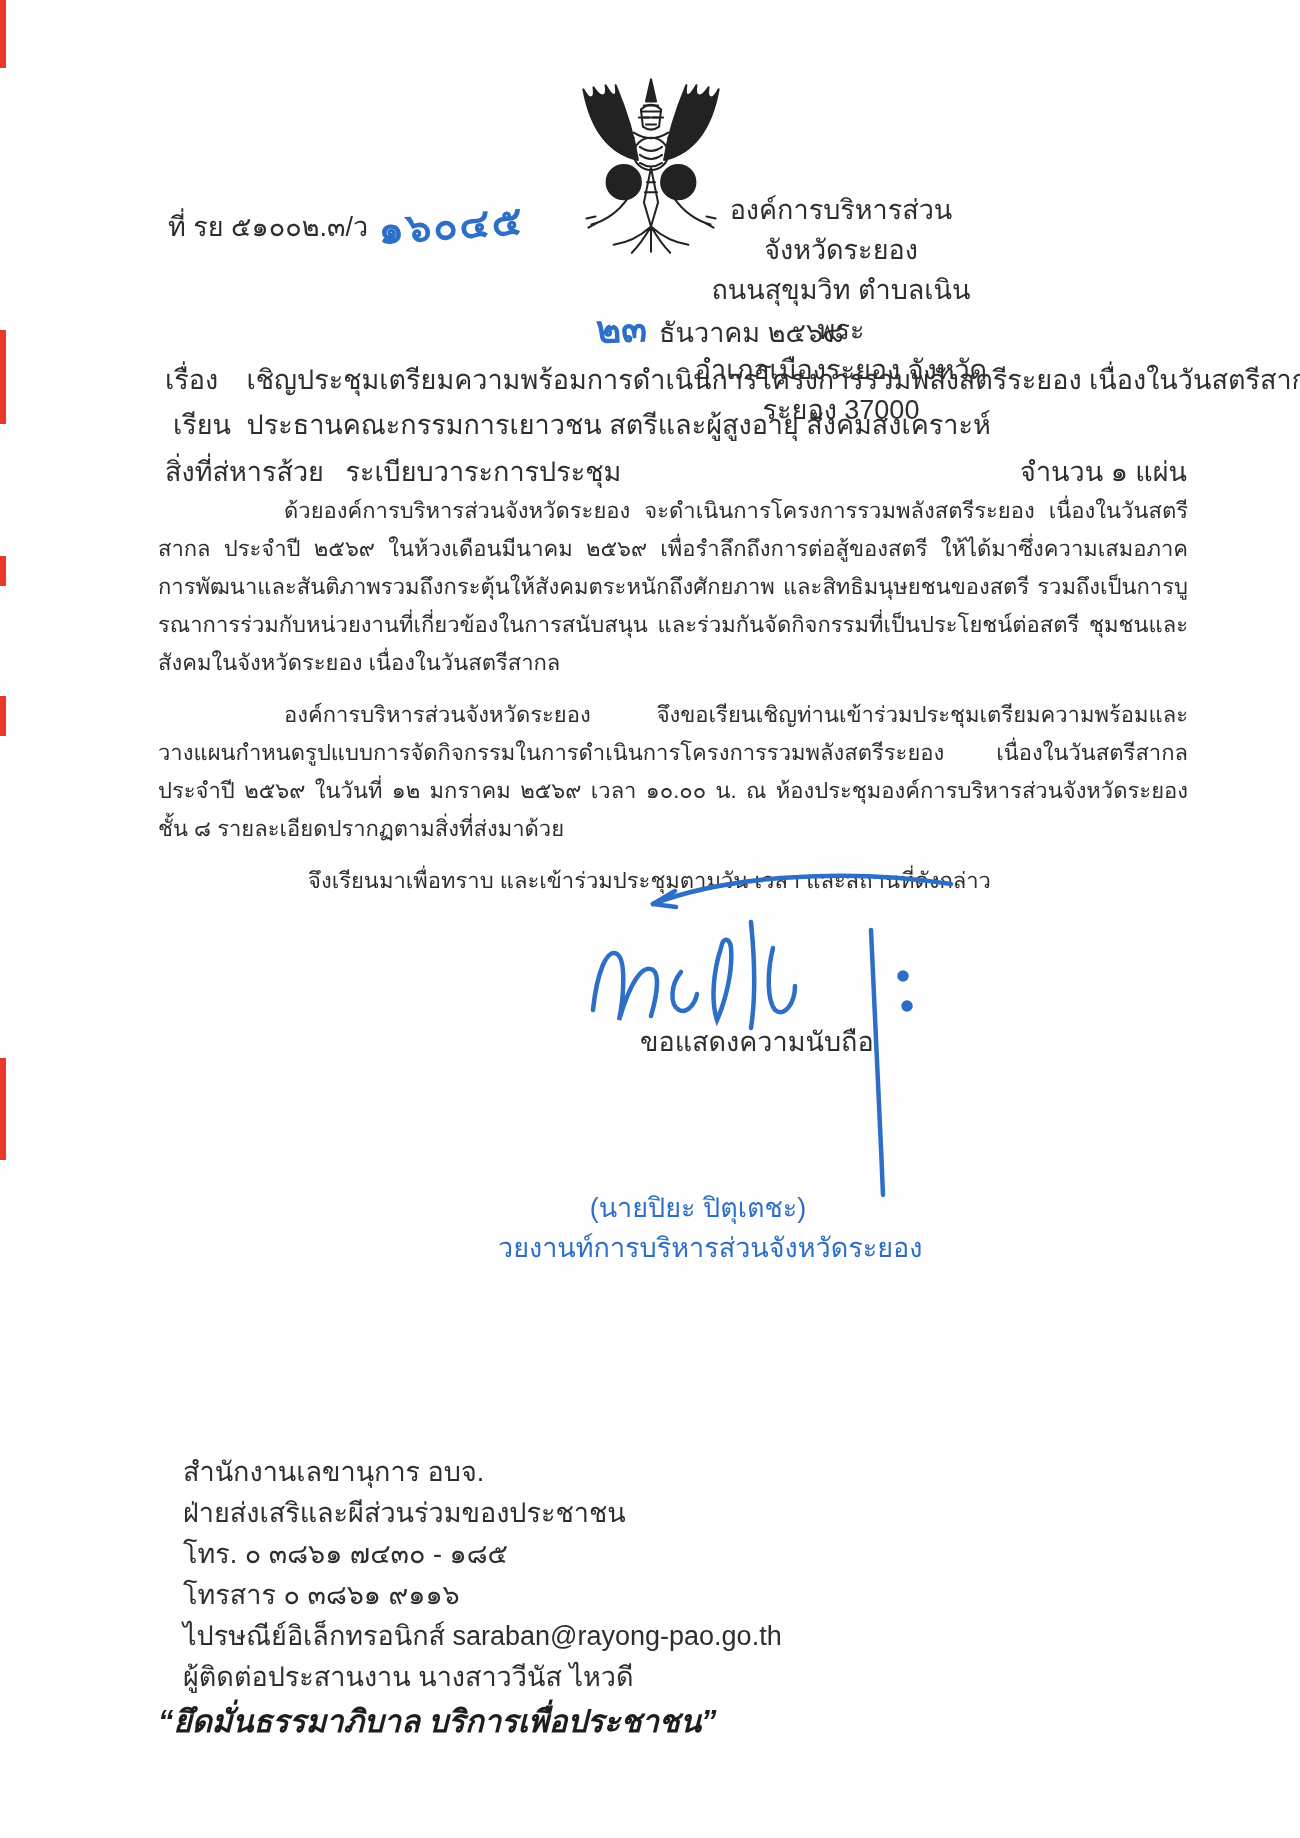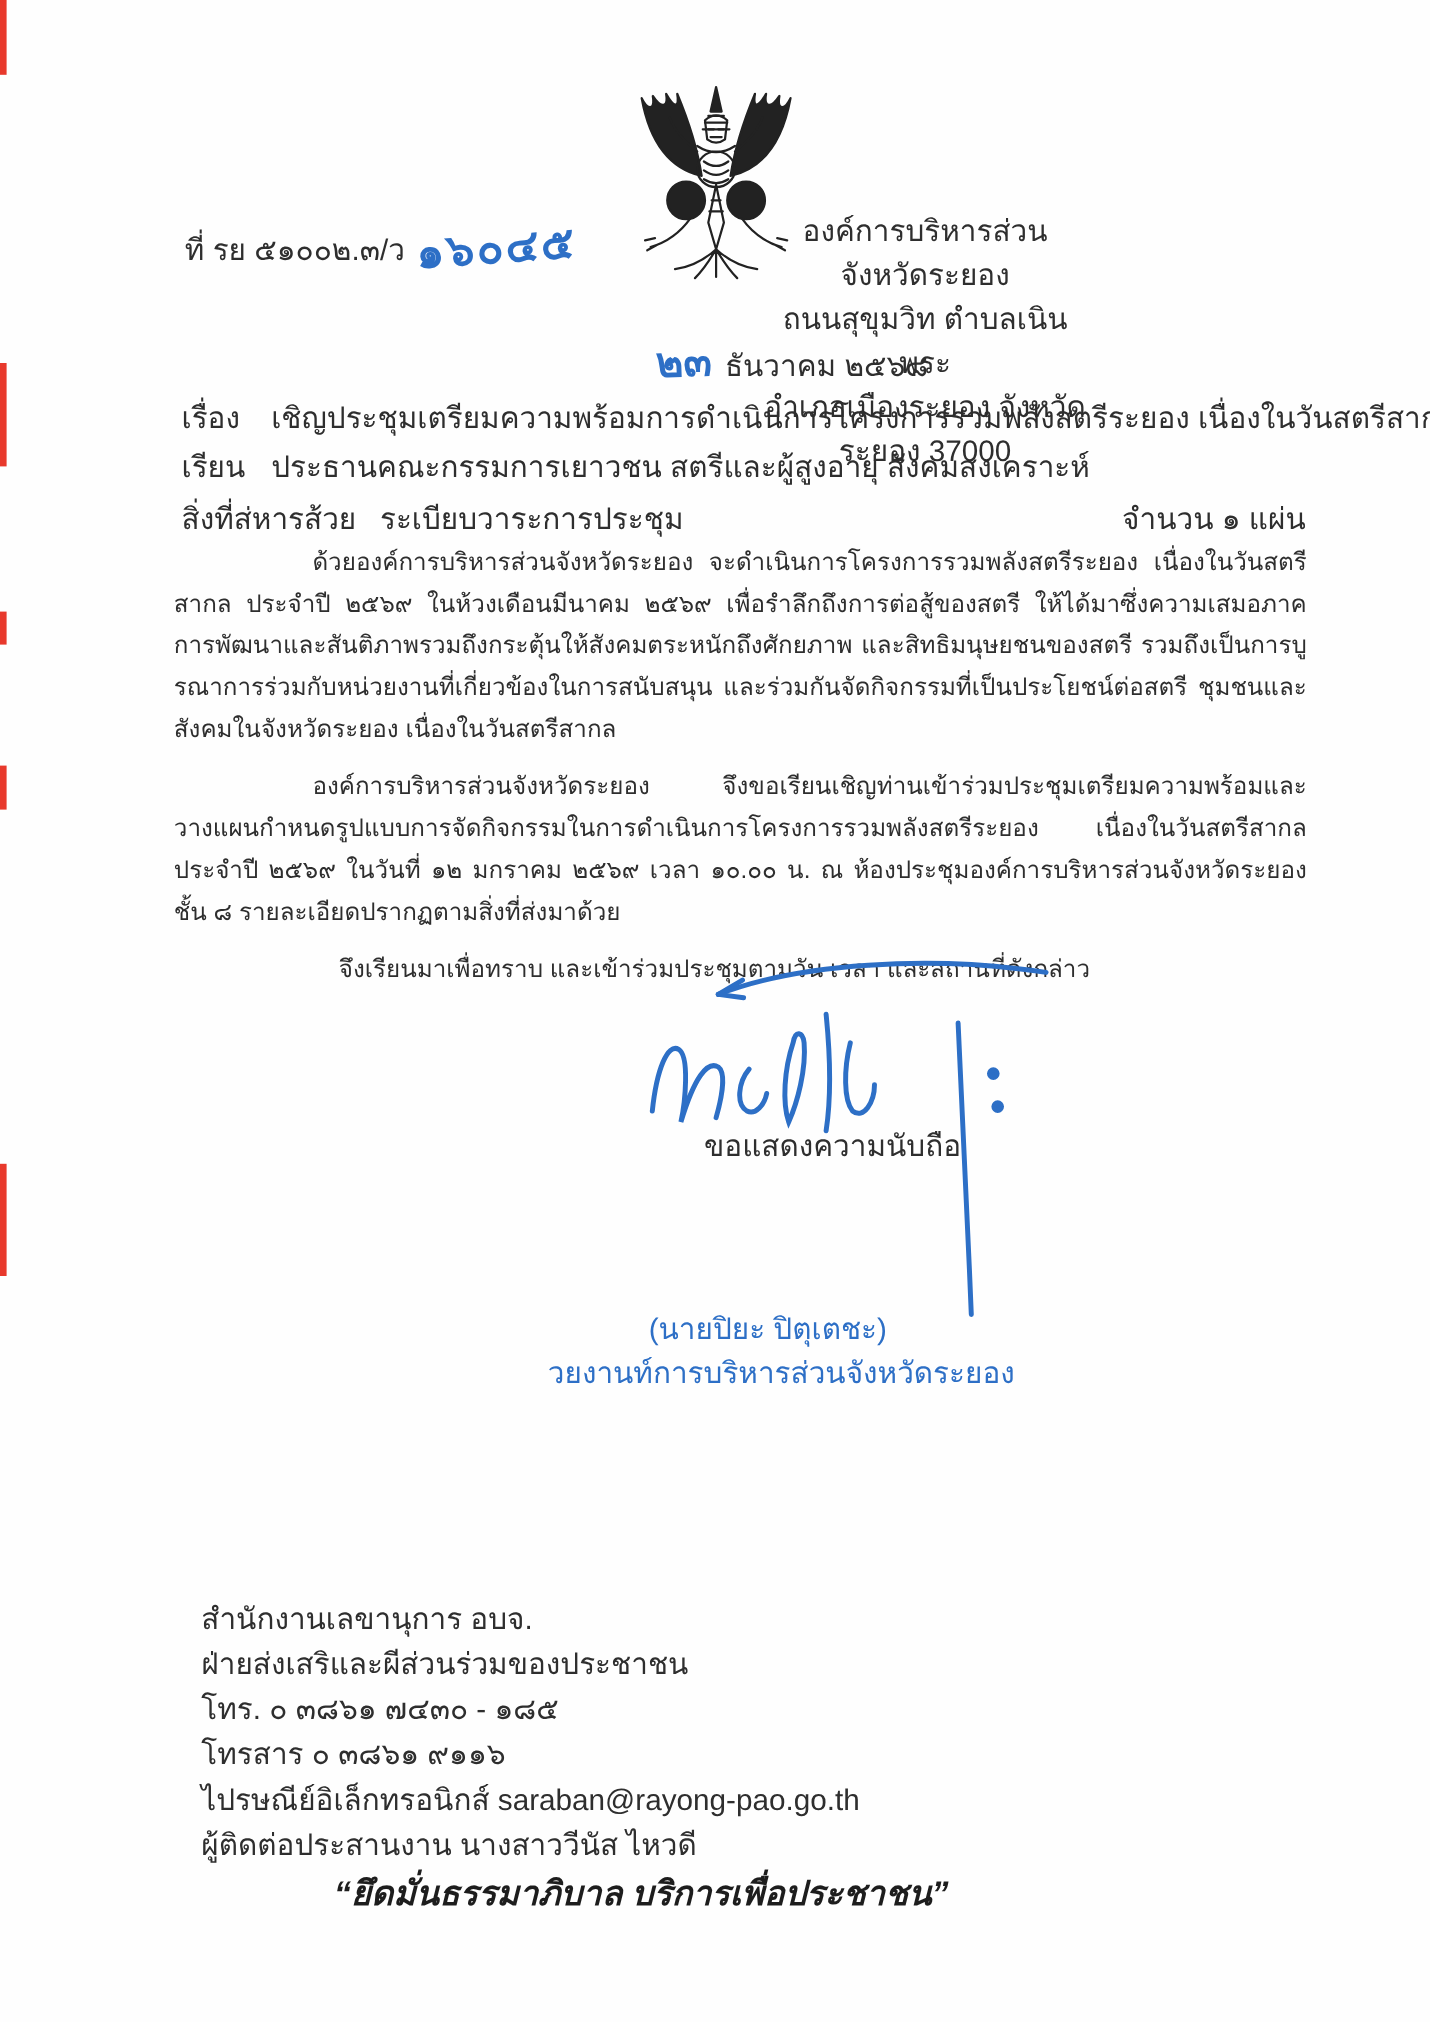--- a/index.html
+++ b/index.html
@@ -19,37 +19,37 @@
   .sender { position:absolute; left:690px; top:190px; width:302px; text-align:center; font-size:27px; line-height:40px; }
   .date-line { position:absolute; left:596px; top:298px; display:flex; align-items:baseline; font-size:27px; white-space:nowrap; }
   .date-hand { font-size:38px; margin-right:12px; transform:rotate(-2deg); }
 
   
   .meta { position:absolute; left:165px; width:1022px; font-size:27px; white-space:nowrap; }
   .meta .label { display:inline-block; }
   .subject-row { top:358px; }
   .subject-row .label { width:74px; }
   .to-row { top:403px; }
-  .to-row .label { width:74px; }
+  .to-row .label { width:74px;text-align:center; }
   .attach-row { top:450px; display:flex; justify-content:space-between; }
   .attach-row .label { margin-right:14px; }
 
   
   .body-block { position:absolute; left:158px; top:492px; width:1030px; font-size:22px; line-height:38px; }
   .para { text-align:justify; text-indent:126px; margin:0 0 14px 0; }
   .para-last { text-align:left; text-indent:150px; margin:0; }
 
   .closing { position:absolute; left:640px; top:1020px; font-size:27px; white-space:nowrap; }
   .signature { position:absolute; left:535px; top:860px; width:420px; height:340px; }
   .signer { position:absolute; left:498px; top:1188px; width:400px; text-align:center;
             color:#2d6fc6; font-size:27px; line-height:40px; white-space:nowrap; }
 
   
   .footer { position:absolute; left:183px; top:1452px; font-size:27px; line-height:41px; white-space:nowrap; }
-  .slogan { position:absolute; left:158px; top:1696px; width:850px; text-align:center;
+  .slogan { position:absolute; left:158px; top:1696px; width:850px; 
             font-size:31px; font-weight:bold; font-style:italic; color:#1d1d1d; white-space:nowrap; }
 </style>
 </head>
 <body>
 
 <div class="page">
 
   <div class="artifact" style="top:0;height:68px;"></div>
   <div class="artifact" style="top:330px;height:94px;"></div>
   <div class="artifact" style="top:556px;height:30px;"></div>

